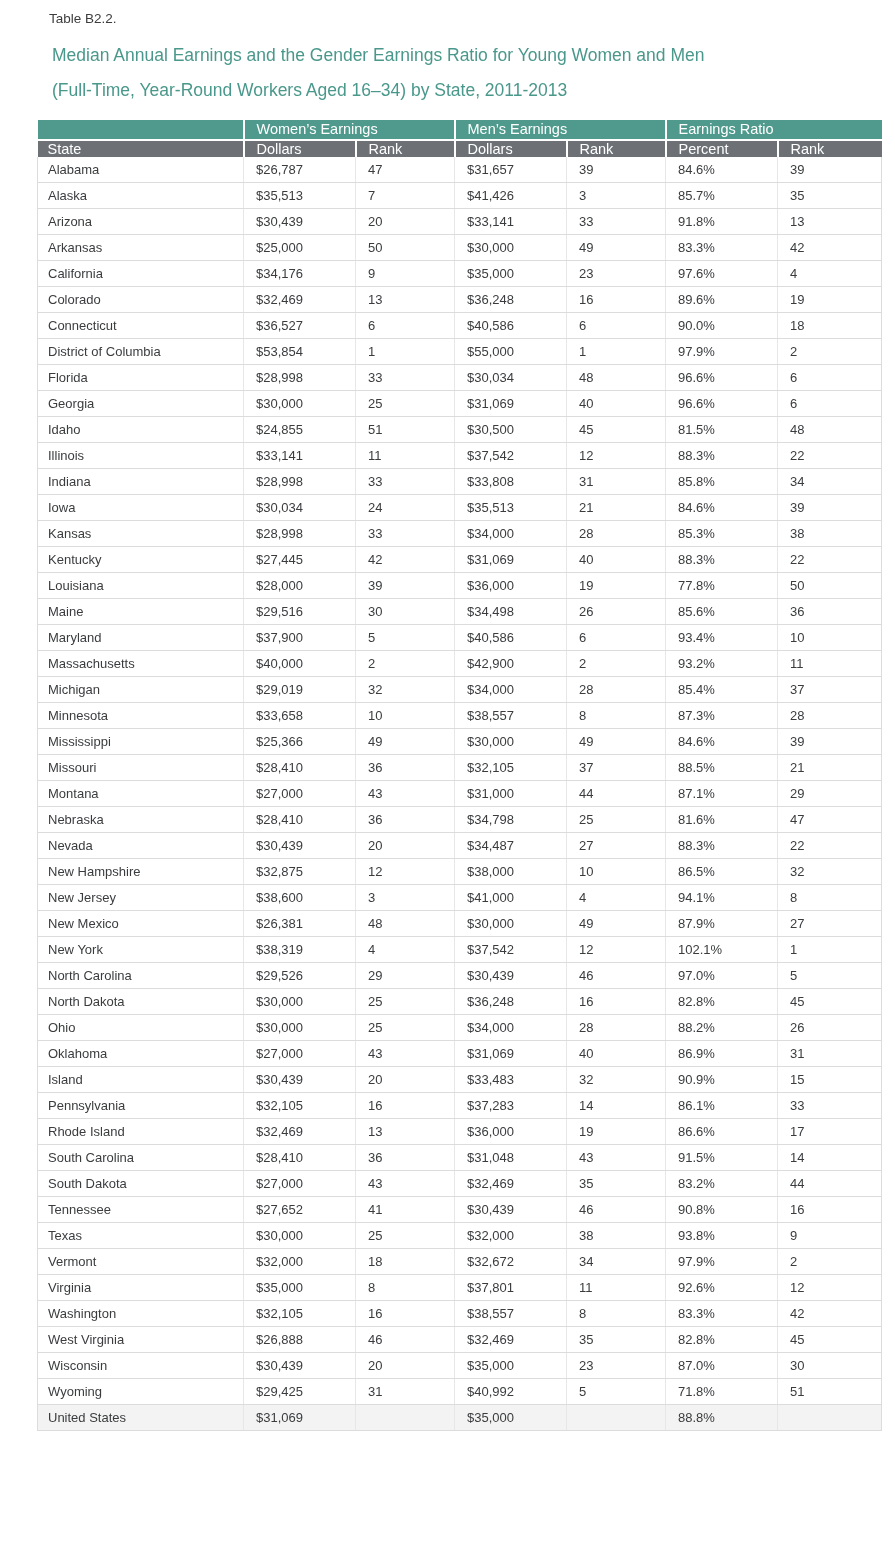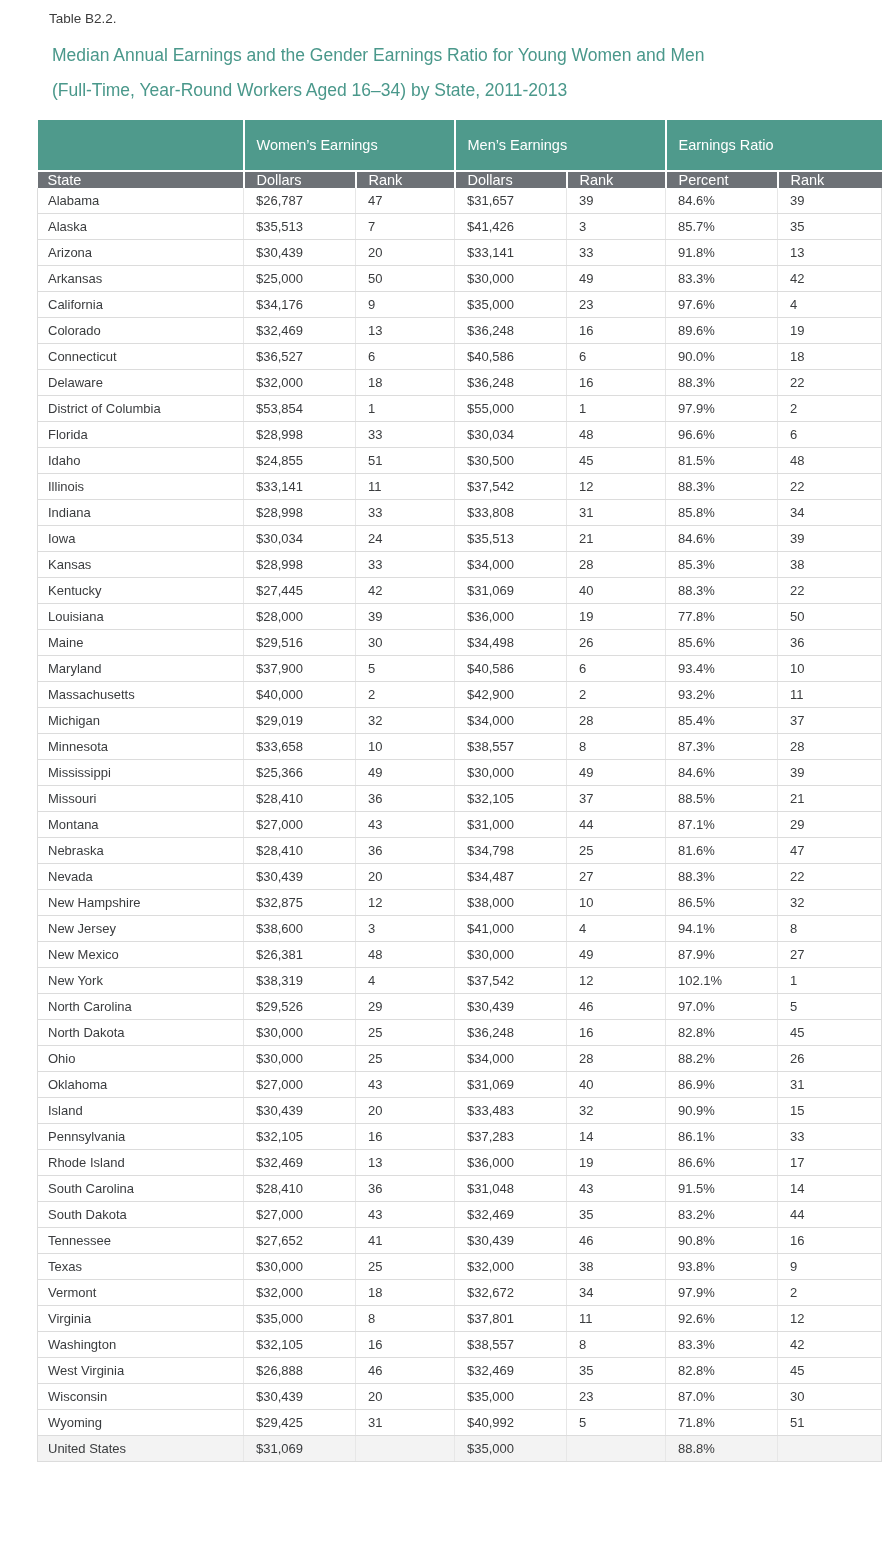--- a/index.html
+++ b/index.html
@@ -39,21 +39,21 @@
     table-layout:fixed;
     width:844px;
   }
   
   thead tr.group-row th{
     background:var(--teal);
     color:#ffffff;
     font-weight:400;
     font-size:14.5px;
     text-align:left;
-    height:51px;
+    height:20px;
     padding:0 0 0 12px;
     vertical-align:middle;
     border-left:2px solid #ffffff;
     border-bottom:2px solid #ffffff;
   }
   thead tr.group-row th:first-child{border-left:none;}
   
   thead tr.cols-row th{
     background:var(--gray);
     color:#ffffff;
@@ -178,43 +178,43 @@
         <tr>
           <td>Connecticut</td>
           <td>$36,527</td>
           <td>6</td>
           <td>$40,586</td>
           <td>6</td>
           <td>90.0%</td>
           <td>18</td>
         </tr>
         <tr>
-          <td>Delaware</td>
-          <td>$32,000</td>
-          <td>18</td>
-          <td>$36,248</td>
-          <td>16</td>
-          <td>88.3%</td>
-          <td>22</td>
-        </tr>
-        <tr>
           <td>District of Columbia</td>
           <td>$53,854</td>
           <td>1</td>
           <td>$55,000</td>
           <td>1</td>
           <td>97.9%</td>
           <td>2</td>
         </tr>
         <tr>
           <td>Florida</td>
           <td>$28,998</td>
           <td>33</td>
           <td>$30,034</td>
           <td>48</td>
+          <td>96.6%</td>
+          <td>6</td>
+        </tr>
+        <tr>
+          <td>Georgia</td>
+          <td>$30,000</td>
+          <td>25</td>
+          <td>$31,069</td>
+          <td>40</td>
           <td>96.6%</td>
           <td>6</td>
         </tr>
         <tr>
           <td>Idaho</td>
           <td>$24,855</td>
           <td>51</td>
           <td>$30,500</td>
           <td>45</td>
           <td>81.5%</td>

